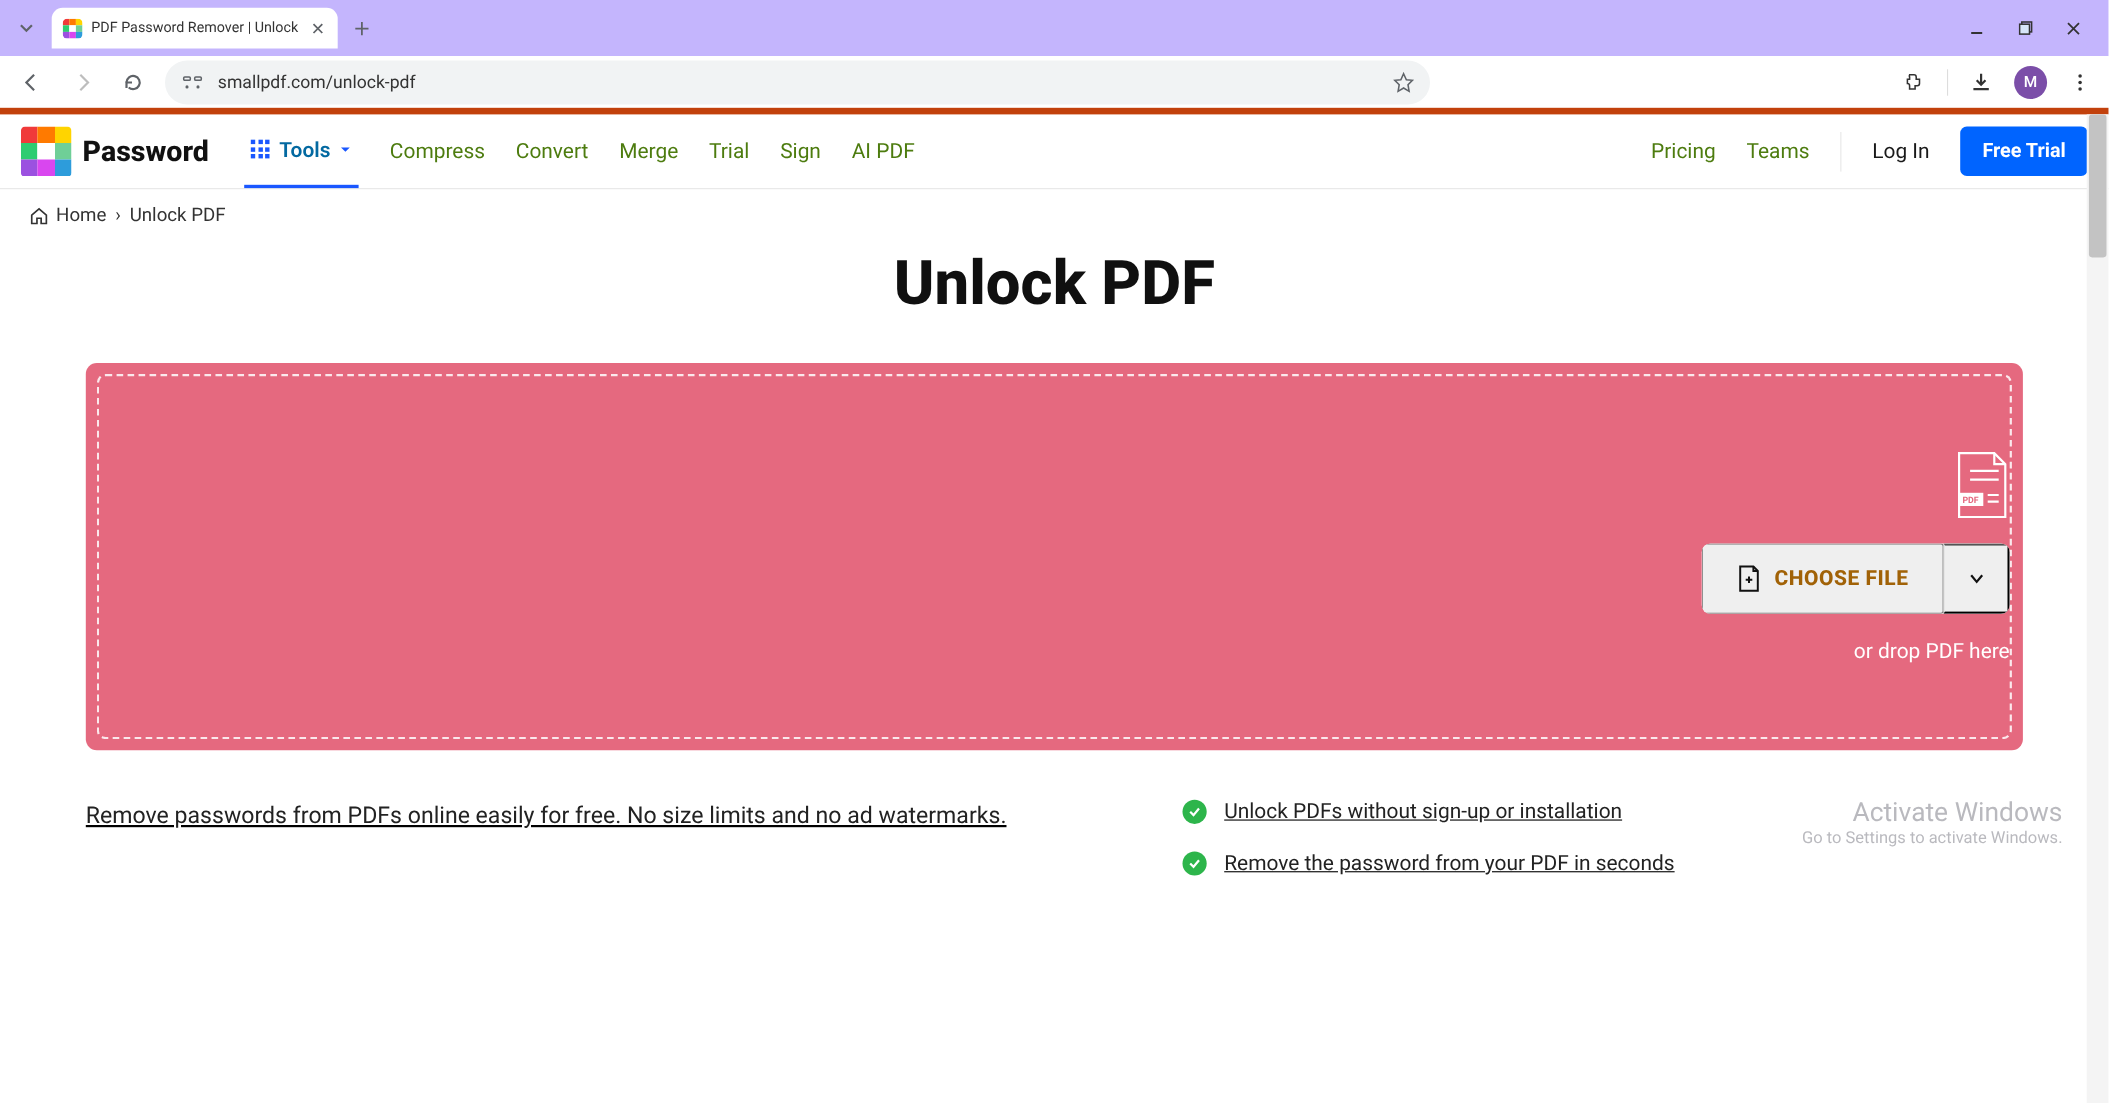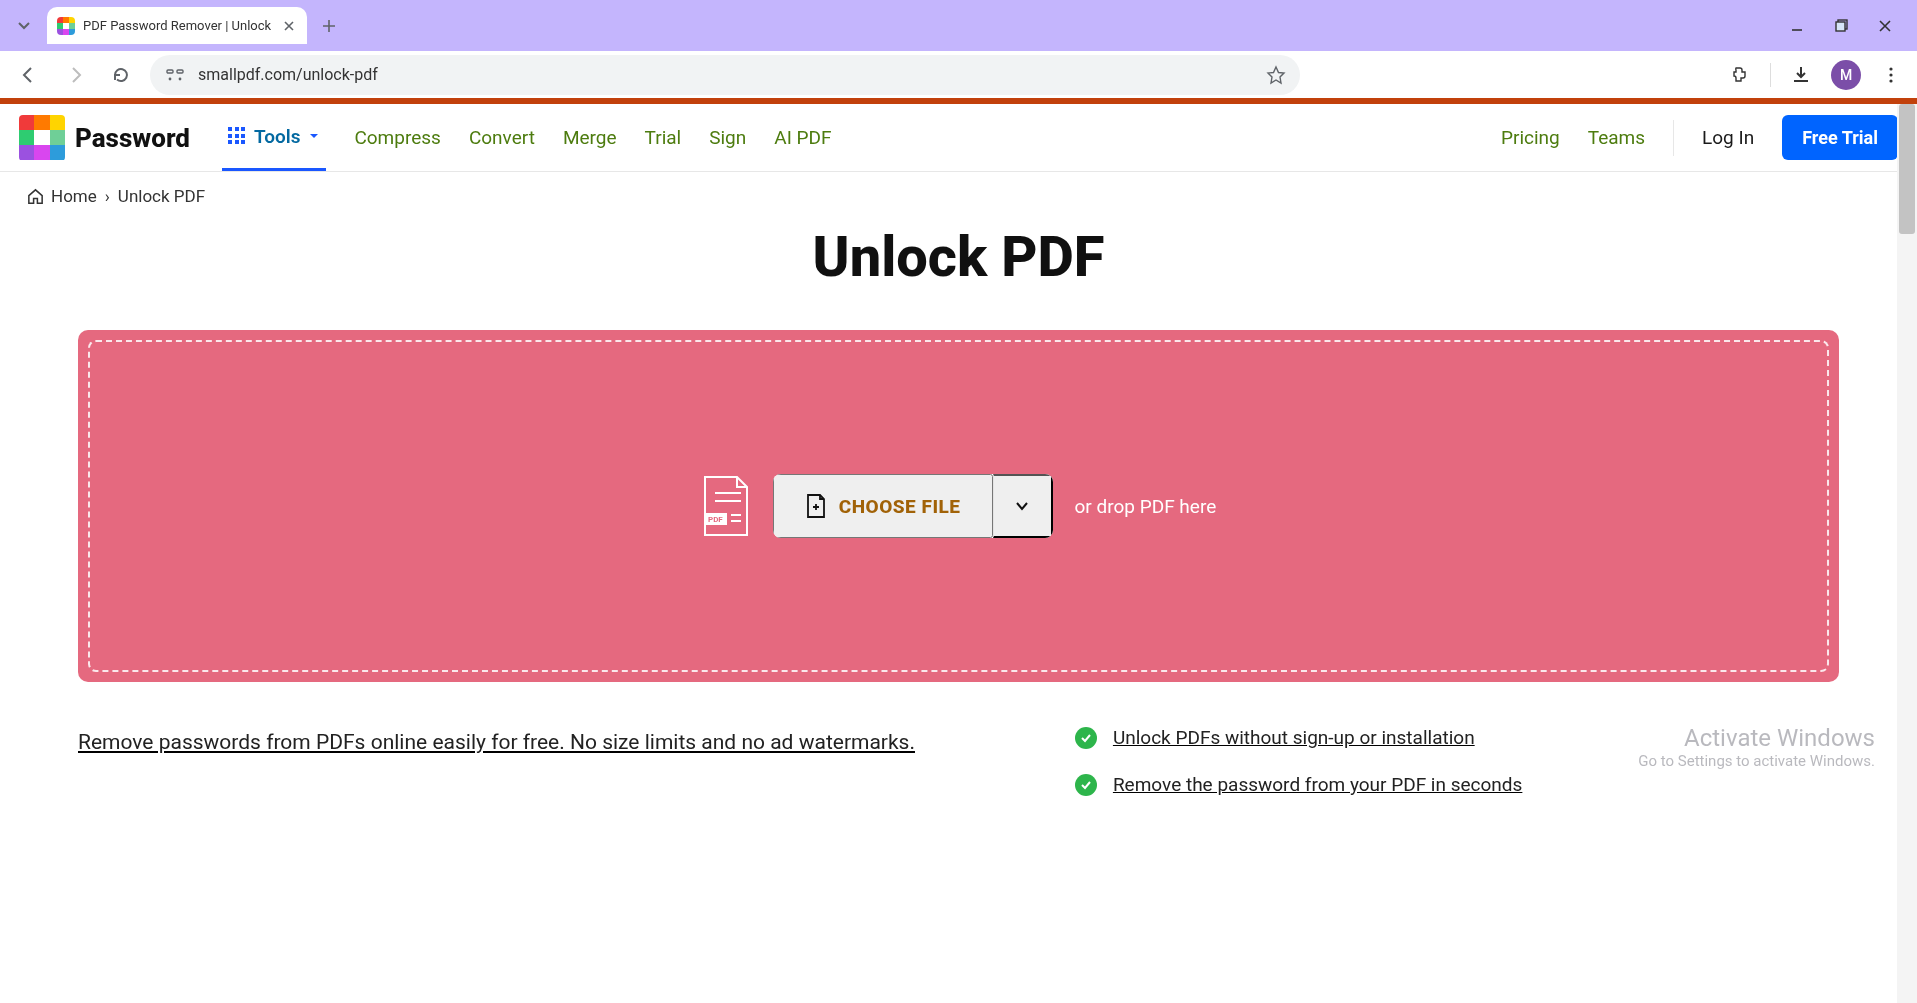--- a/index.html
+++ b/index.html
@@ -48,21 +48,21 @@
 .login-link { font-size: 19px; color: #1a1a1a; }
 .free-trial-btn { background: #0064ff; color: #fff; font-size: 18px; font-weight: 700; padding: 12px 20px; border-radius: 6px; }
 
 .breadcrumb { display: flex; align-items: center; gap: 8px; padding: 14px 26px; font-size: 17px; color: #333; }
 .breadcrumb .crumb { display: flex; align-items: center; gap: 6px; }
 .home-ico { width: 19px; height: 19px; }
 
 .page-title { text-align: center; font-size: 56px; font-weight: 800; color: #101010; margin-top: 4px; margin-bottom: 40px; }
 
 .dropzone-outer { margin: 0 78px; background: #e5697f; border-radius: 10px; padding: 10px; }
-.dropzone { border: 2px dashed rgba(255,255,255,0.85); border-radius: 8px; height: 332px; display: flex; align-items: center; justify-content: center; gap: 22px; }
+.dropzone { border: 2px dashed rgba(255,255,255,0.85); border-radius: 8px; height: 332px; display: flex; flex-direction: column; align-items: flex-end; justify-content: center; gap: 22px; }
 .pdf-icon { width: 50px; height: 62px; }
 .choose-btn-group { display: flex; background: #fff; border-radius: 8px; overflow: hidden; height: 64px; }
 .choose-btn { display: flex; align-items: center; gap: 12px; padding: 0 30px; font-size: 19px; font-weight: 800; color: #a16207; letter-spacing: 0.5px; }
 .choose-dd { width: 60px; display: flex; align-items: center; justify-content: center; border-left: 1px solid #e4e4e4; }
 .drop-text { color: #fff; font-size: 19px; }
 
 .bottom { display: flex; padding: 44px 78px 0 78px; gap: 80px; text-decoration: underline; }
 .bottom-left { flex: 1.2; font-size: 21px; color: #222; line-height: 1.55; }
 .bottom-right { flex: 1; display: flex; flex-direction: column; gap: 24px; }
 .feature { display: flex; align-items: center; gap: 16px; font-size: 19px; color: #222; }

